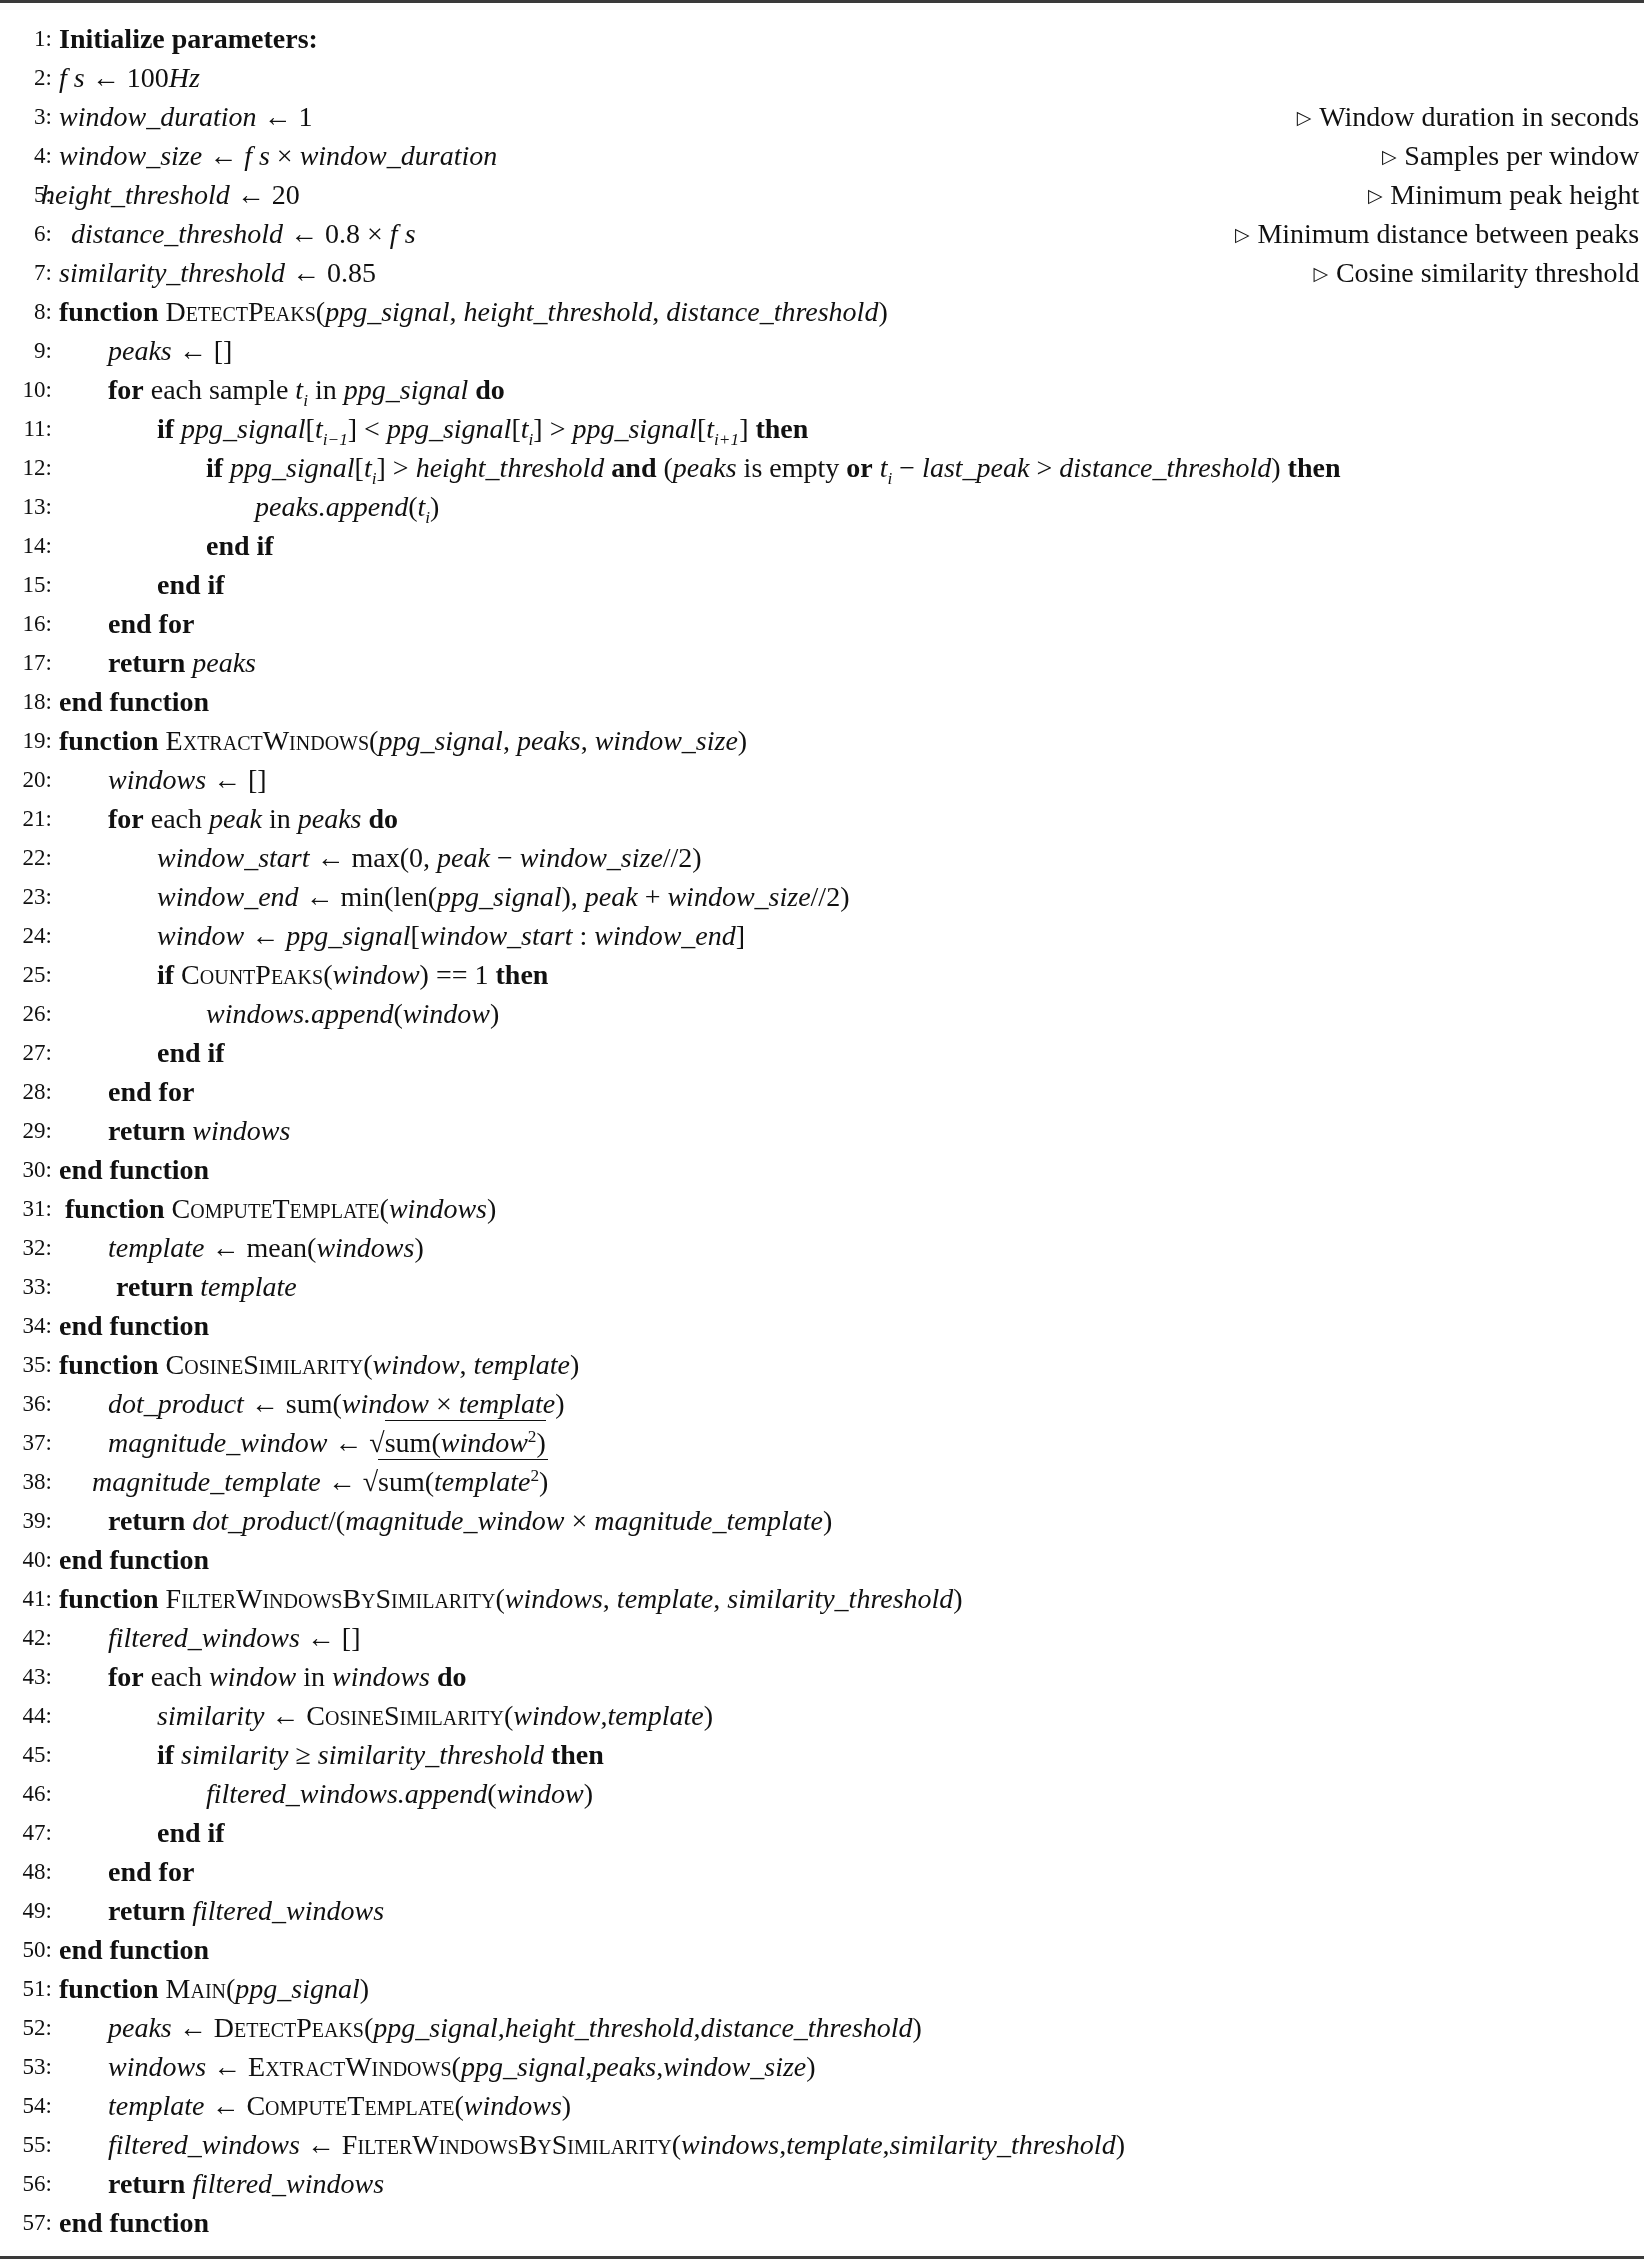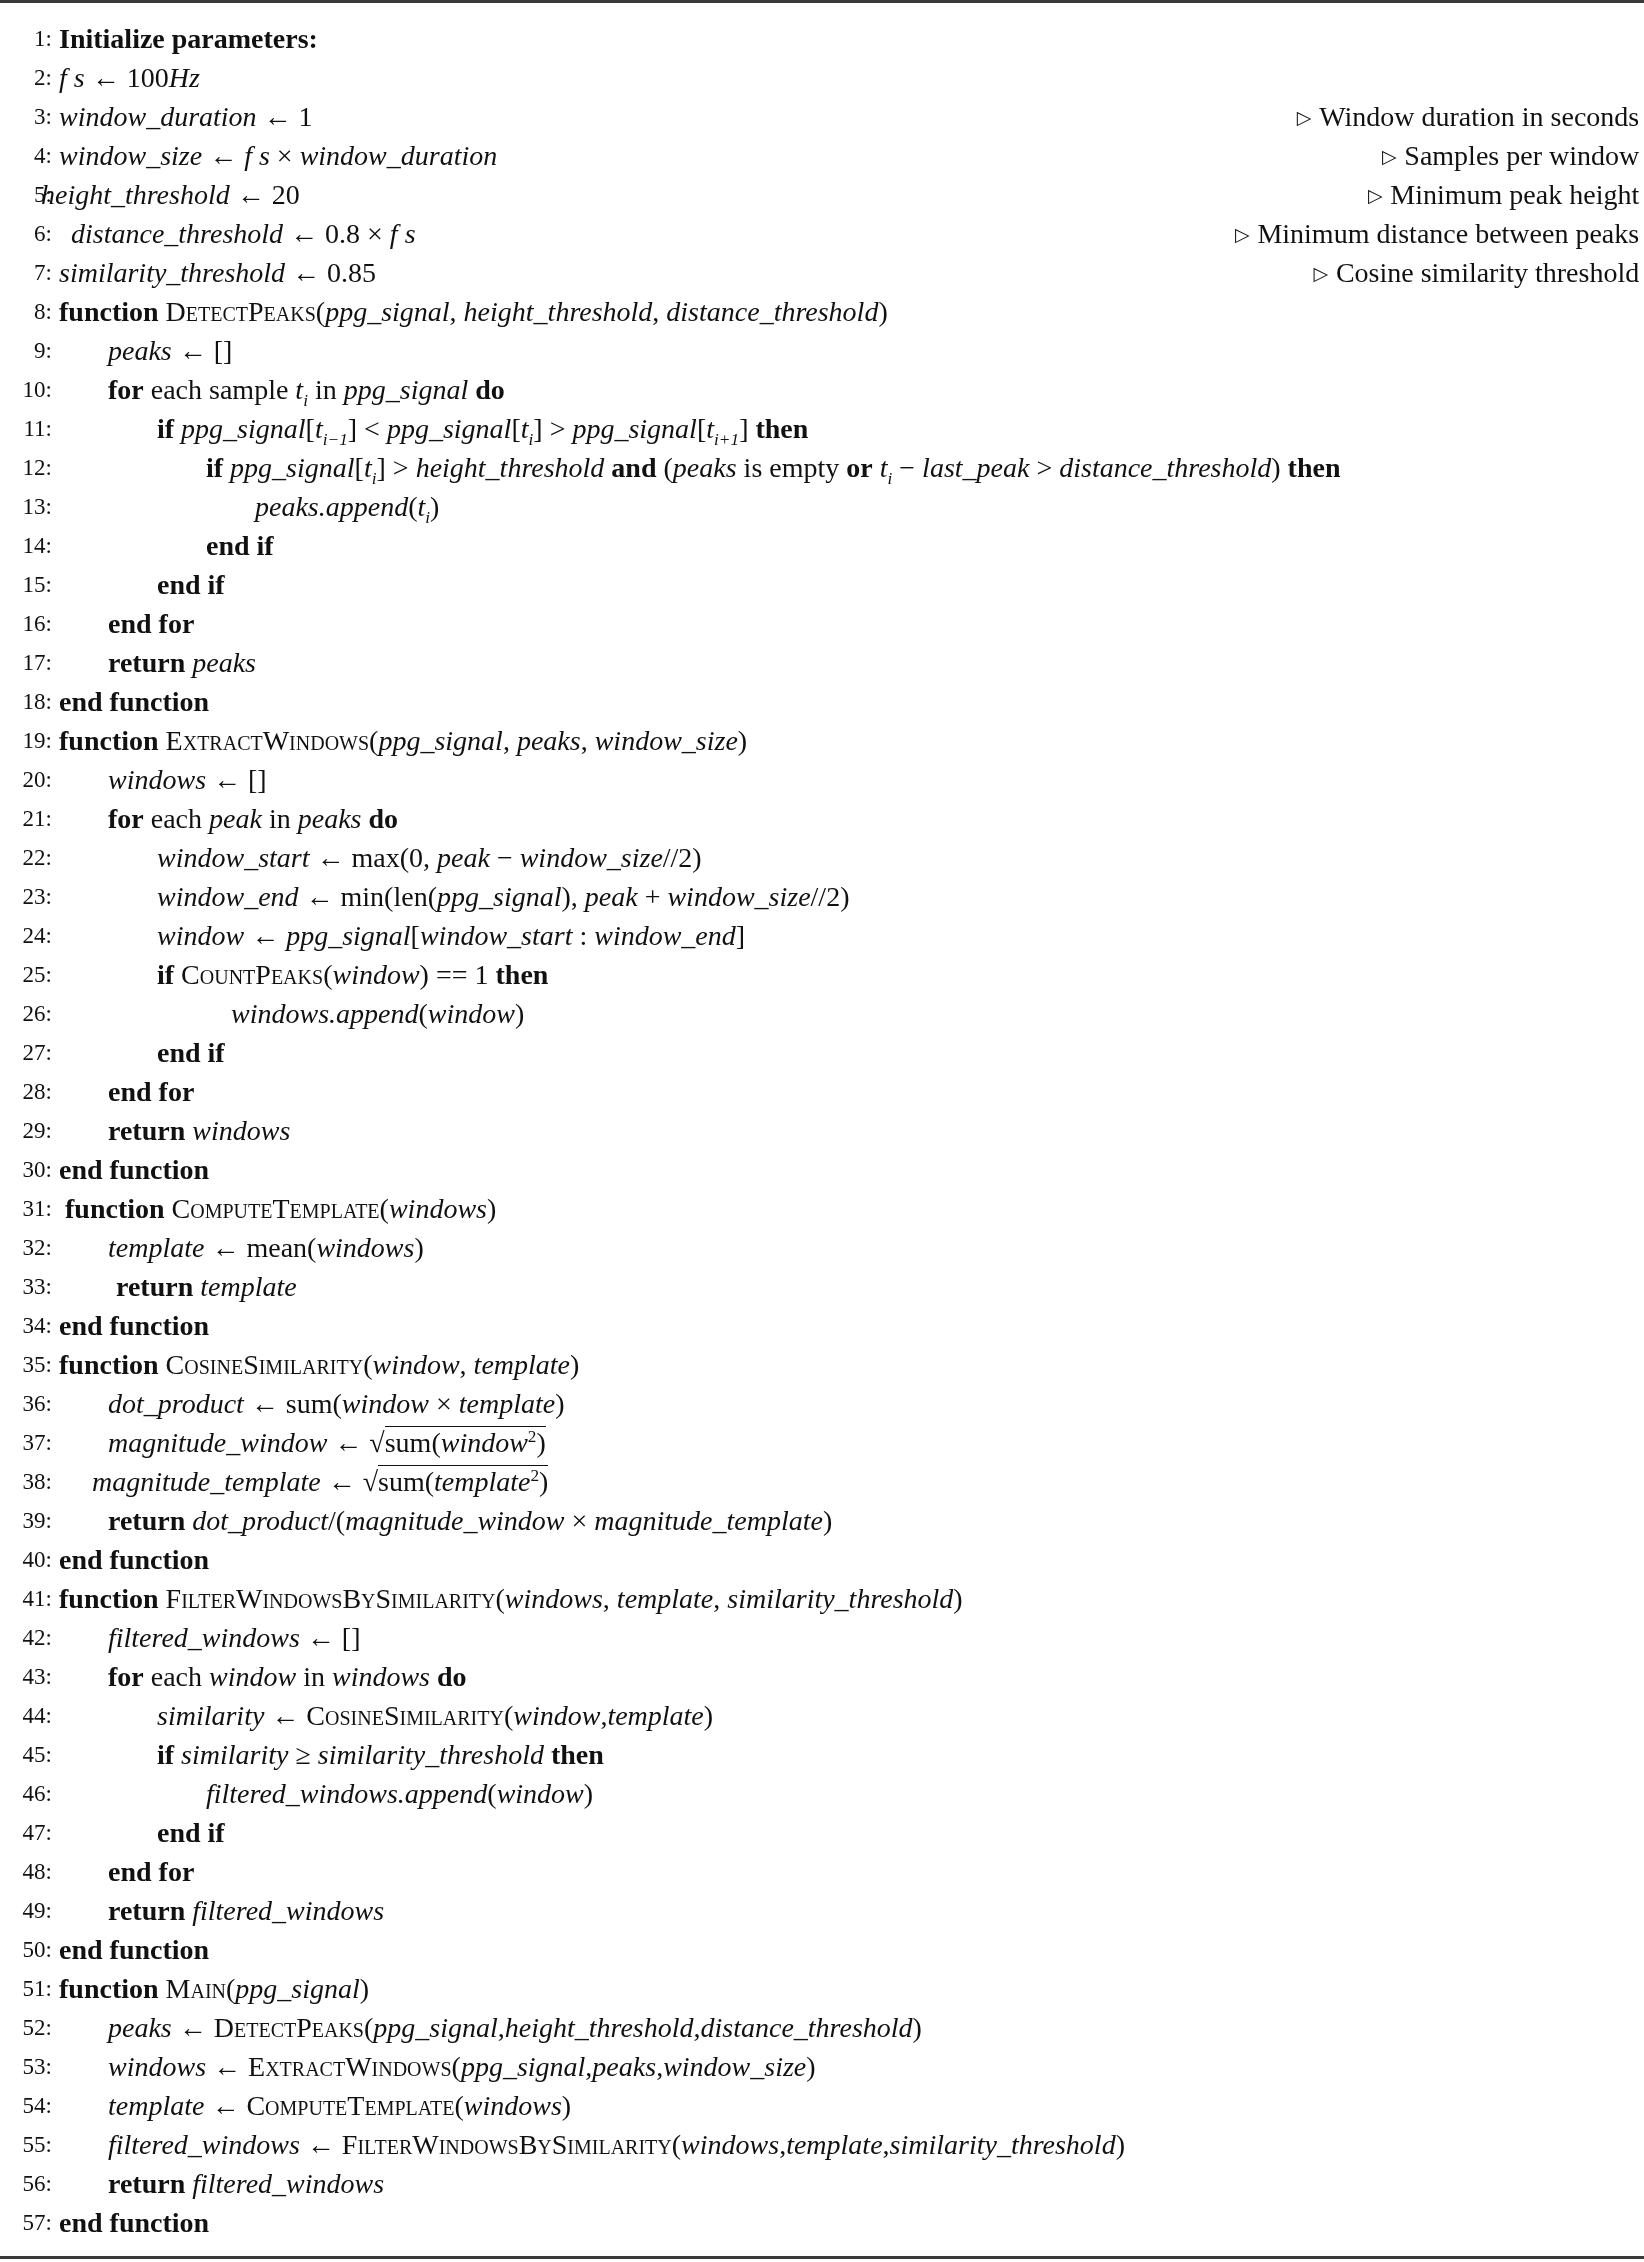--- a/index.html
+++ b/index.html
@@ -11,21 +11,21 @@
   .algo { position: absolute; top: 19px; left: 0; width: 1645px; }
   .line { position: relative; height: 39px; line-height: 39px; font-size: 28px; white-space: nowrap; }
   .ln { position: absolute; left: 0; width: 52px; text-align: right; font-size: 23px; }
   .code { position: absolute; left: 59px; }
   .comment { position: absolute; right: 5.8px; top: 0; }
   .tri { font-size: 19px; margin-right: 7.7px; position: relative; top: -1.9px; }
   .kw { font-weight: bold; }
   .v { font-style: italic; }
   .sc { font-variant: small-caps; }
   sub, sup { font-size: 17.3px; line-height: 0; }
-  .sqrt { border-top: 1.4px solid #111; padding-top: 0; }
+  .sqrt { border-top: 1.4px solid #111; padding-top: 6px; }
 </style>
 </head>
 <body>
 
 <div class="rule top"></div>
 <div class="algo" id="algo">
     <div class="line">
     <span class="ln">1:</span>
     <span class="code" style="left: 59px;"><span class="kw">Initialize parameters:</span></span>
   </div>
@@ -125,21 +125,21 @@
     <div class="line">
     <span class="ln">24:</span>
     <span class="code" style="left: 157px;"><span class="v">window</span> ← <span class="v">ppg_signal</span>[<span class="v">window_start</span> : <span class="v">window_end</span>]</span>
   </div>
     <div class="line">
     <span class="ln">25:</span>
     <span class="code" style="left: 157px;"><span class="kw">if</span> <span class="sc">CountPeaks</span>(<span class="v">window</span>) == 1 <span class="kw">then</span></span>
   </div>
     <div class="line">
     <span class="ln">26:</span>
-    <span class="code" style="left: 206px; margin-left: 25px;"><span class="v">windows.append</span>(<span class="v">window</span>)</span>
+    <span class="code" style="left: 206px;"><span class="v">windows.append</span>(<span class="v">window</span>)</span>
   </div>
     <div class="line">
     <span class="ln">27:</span>
     <span class="code" style="left: 157px;"><span class="kw">end if</span></span>
   </div>
     <div class="line">
     <span class="ln">28:</span>
     <span class="code" style="left: 108px;"><span class="kw">end for</span></span>
   </div>
     <div class="line">

